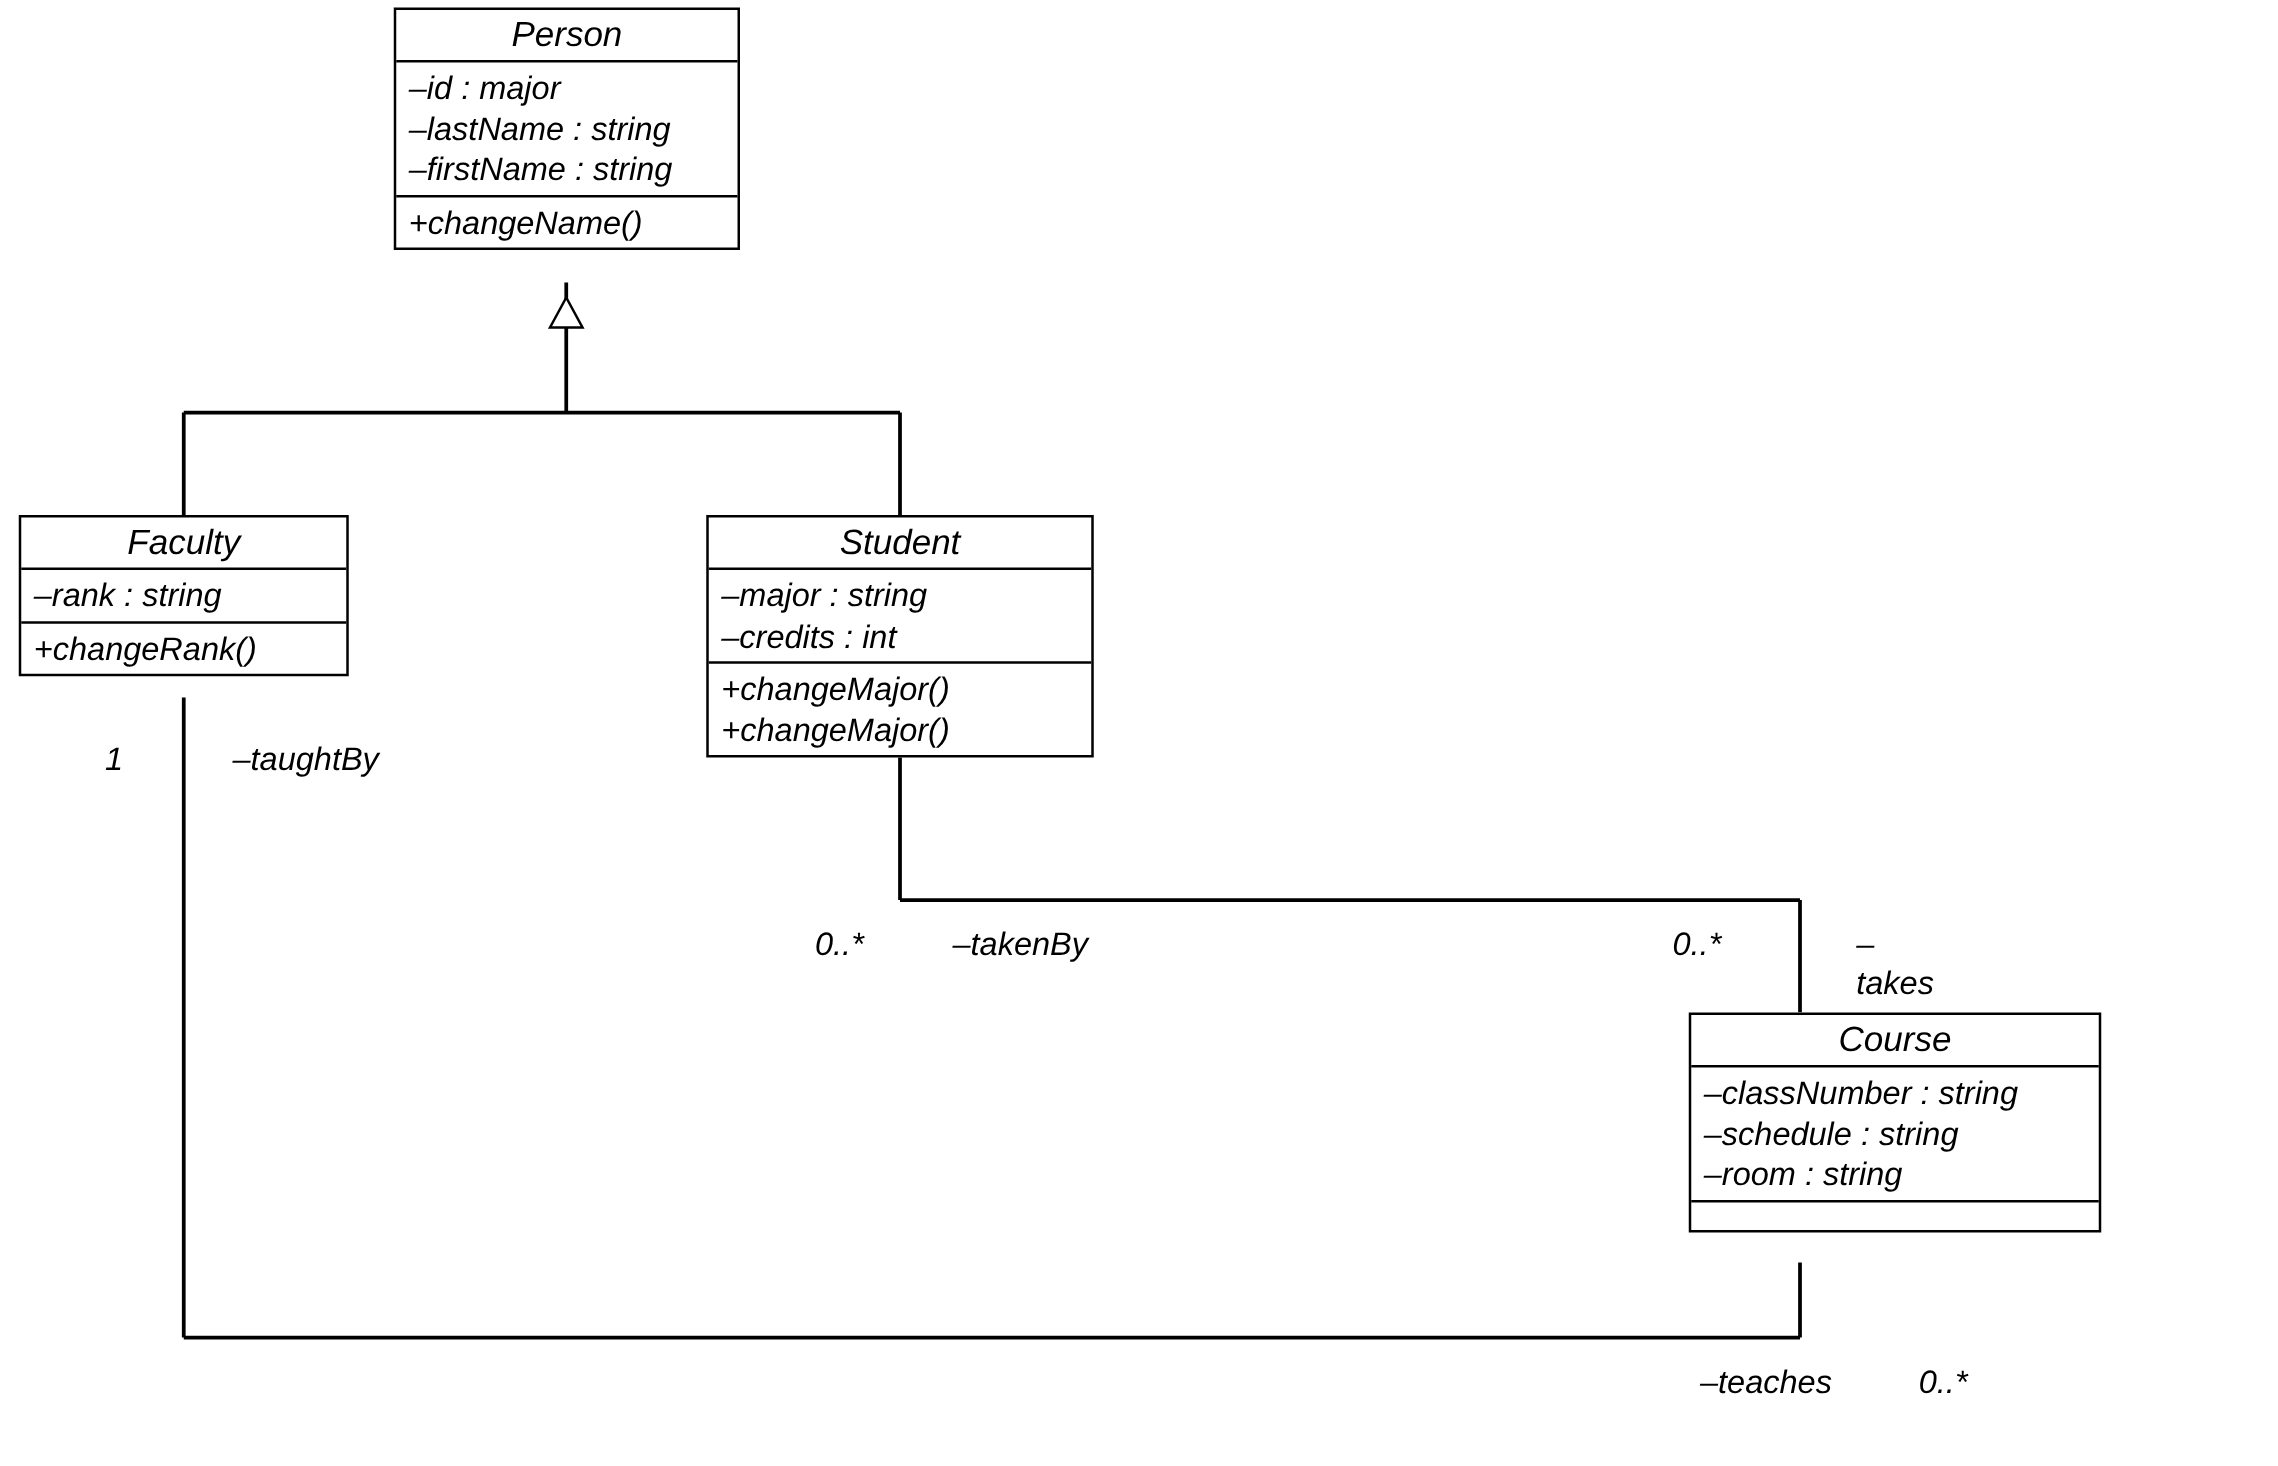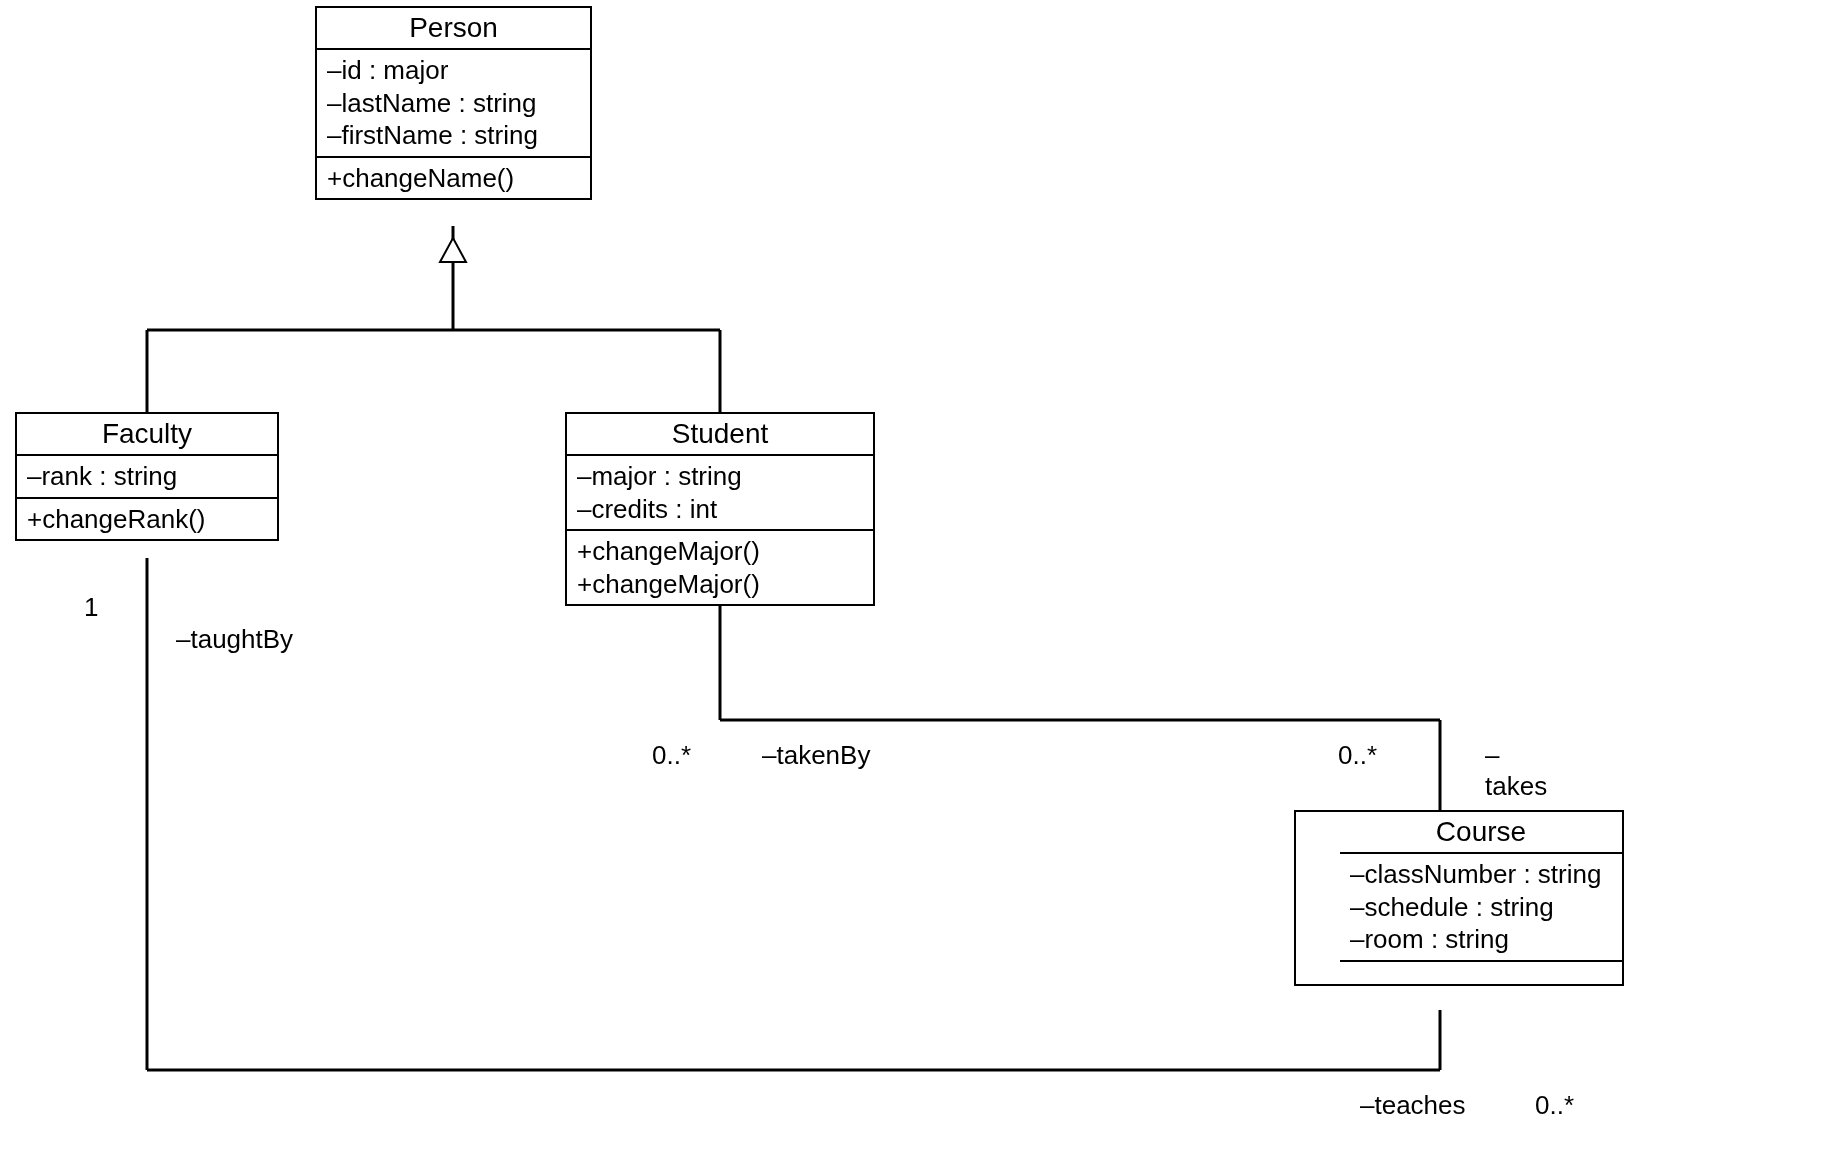--- a/index.html
+++ b/index.html
@@ -7,20 +7,21 @@
     padding: 0;
     background: #ffffff;
     font-family: Arial, Helvetica, sans-serif;
     width: 1822px;
     height: 1173px;
   }
   .canvas {
     position: relative;
     width: 1512px;
     height: 1173px;
+    font-style: italic;
   }
   .class-box {
     position: absolute;
     border: 2px solid #000;
     background: #fff;
     box-sizing: border-box;
   }
   .class-name {
     text-align: center;
     border-bottom: 2px solid #000;
@@ -113,34 +114,34 @@
     <div class="class-attrs">
       <div>–major : string</div>
       <div>–credits : int</div>
     </div>
     <div class="class-ops">
       <div>+changeMajor()</div>
       <div>+changeMajor()</div>
     </div>
   </div>
 
-  <div class="class-box" style="left:1294px; top:810px; width:330px;padding-left:44px;">
+  <div class="class-box" style="left:1351px; top:810px; width:330px;">
     <div class="class-name">Course</div>
     <div class="class-attrs">
       <div>–classNumber : string</div>
       <div>–schedule : string</div>
       <div>–room : string</div>
     </div>
     <div class="class-ops">
       <div></div>
     </div>
   </div>
 
   <div class="label" style="left:84px; top:592px;">1</div>
-  <div class="label" style="left:176px; top:592px;margin-top:32px;">–taughtBy</div>
+  <div class="label" style="left:186px; top:592px;">–taughtBy</div>
 
   <div class="label" style="left:652px; top:740px;">0..*</div>
   <div class="label" style="left:762px; top:740px;">–takenBy</div>
 
   <div class="label" style="left:1338px; top:740px;">0..*</div>
   <div class="label" style="left:1485px; top:740px;">–takes</div>
 
   <div class="label" style="left:1340px; top:1090px;margin-left:20px;">–teaches</div>
   <div class="label" style="left:1535px; top:1090px;">0..*</div>
 

